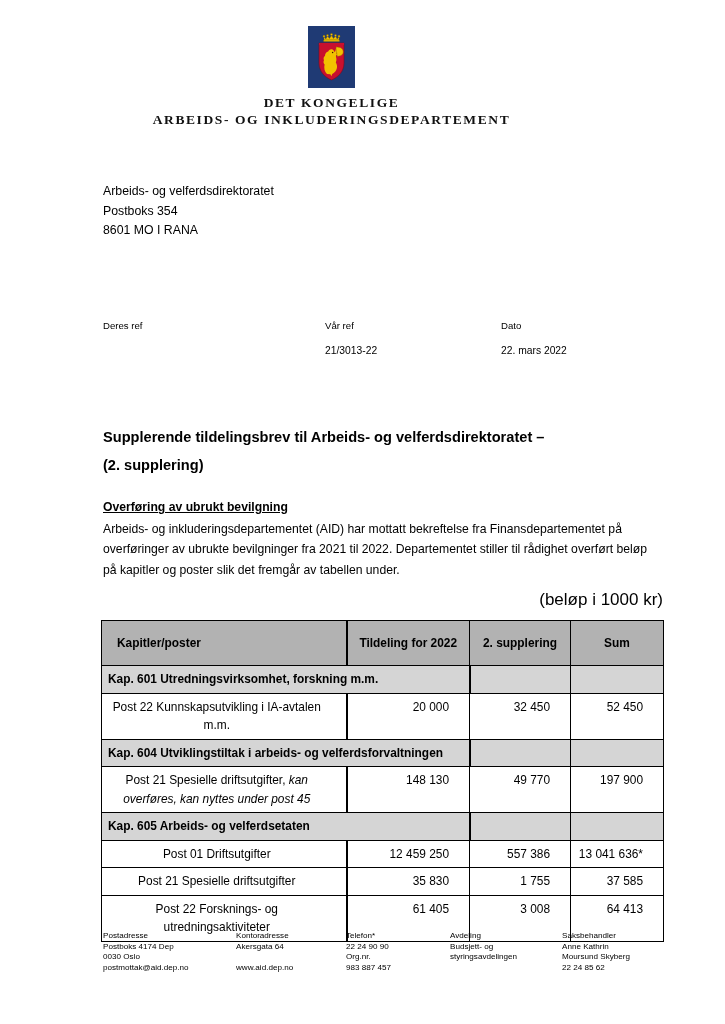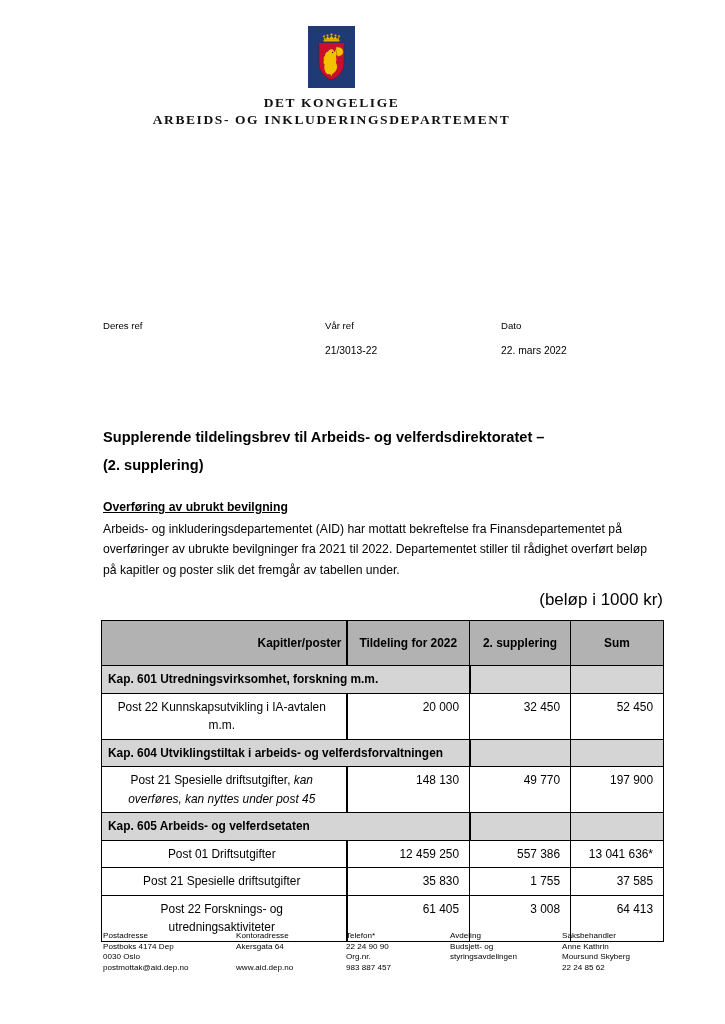--- a/index.html
+++ b/index.html
@@ -144,36 +144,36 @@
     font-size: 11.9px;
   }
   table.alloc col.c-name { width: 245px; }
   table.alloc col.c-tild { width: 123px; }
   table.alloc col.c-supp { width: 101px; }
   table.alloc col.c-sum  { width: 93px; }
 
   table.alloc th,
   table.alloc td {
     border: 1px solid #000000;
-    padding: 4px 10px 4px 6px;
+    padding: 4px 20px 4px 6px;
     vertical-align: top;
     line-height: 18.5px;
   }
   table.alloc thead th {
     background: #b2b2b2;
     font-weight: bold;
     text-align: center;
     vertical-align: middle;
     height: 38px;
     padding: 3px 4px;
   }
   table.alloc thead th.h-name {
-    text-align: right;
+    text-align: left;
     vertical-align: middle;
-    padding-left: 6px;
+    padding-left: 15px;
   }
   tr.section-row td {
     background: #d5d5d5;
     font-weight: bold;
   }
   tr.section-row td.sec-title {
     text-align: left;
   }
   td.num {
     text-align: right;
@@ -246,20 +246,25 @@
       </g>
 
       <path d="M11 17 L36 17 L36 19 L11 19 Z" fill="#c8102e"></path>
     </svg>
     <div class="letterhead-lines">
       <div class="lh-line1">DET KONGELIGE</div>
       <div class="lh-line2">ARBEIDS- OG INKLUDERINGSDEPARTEMENT</div>
     </div>
   </div>
 
+  <div class="recipient">
+    <div>Arbeids- og velferdsdirektoratet</div>
+    <div>Postboks 354</div>
+    <div>8601 MO I RANA</div>
+  </div>
 
   <div class="refrow">
     <div class="refcol c1">
       <span class="ref-label">Deres ref</span>
       <span class="ref-value"></span>
     </div>
     <div class="refcol c2">
       <span class="ref-label">Vår ref</span>
       <span class="ref-value">21/3013-22</span>
     </div>

